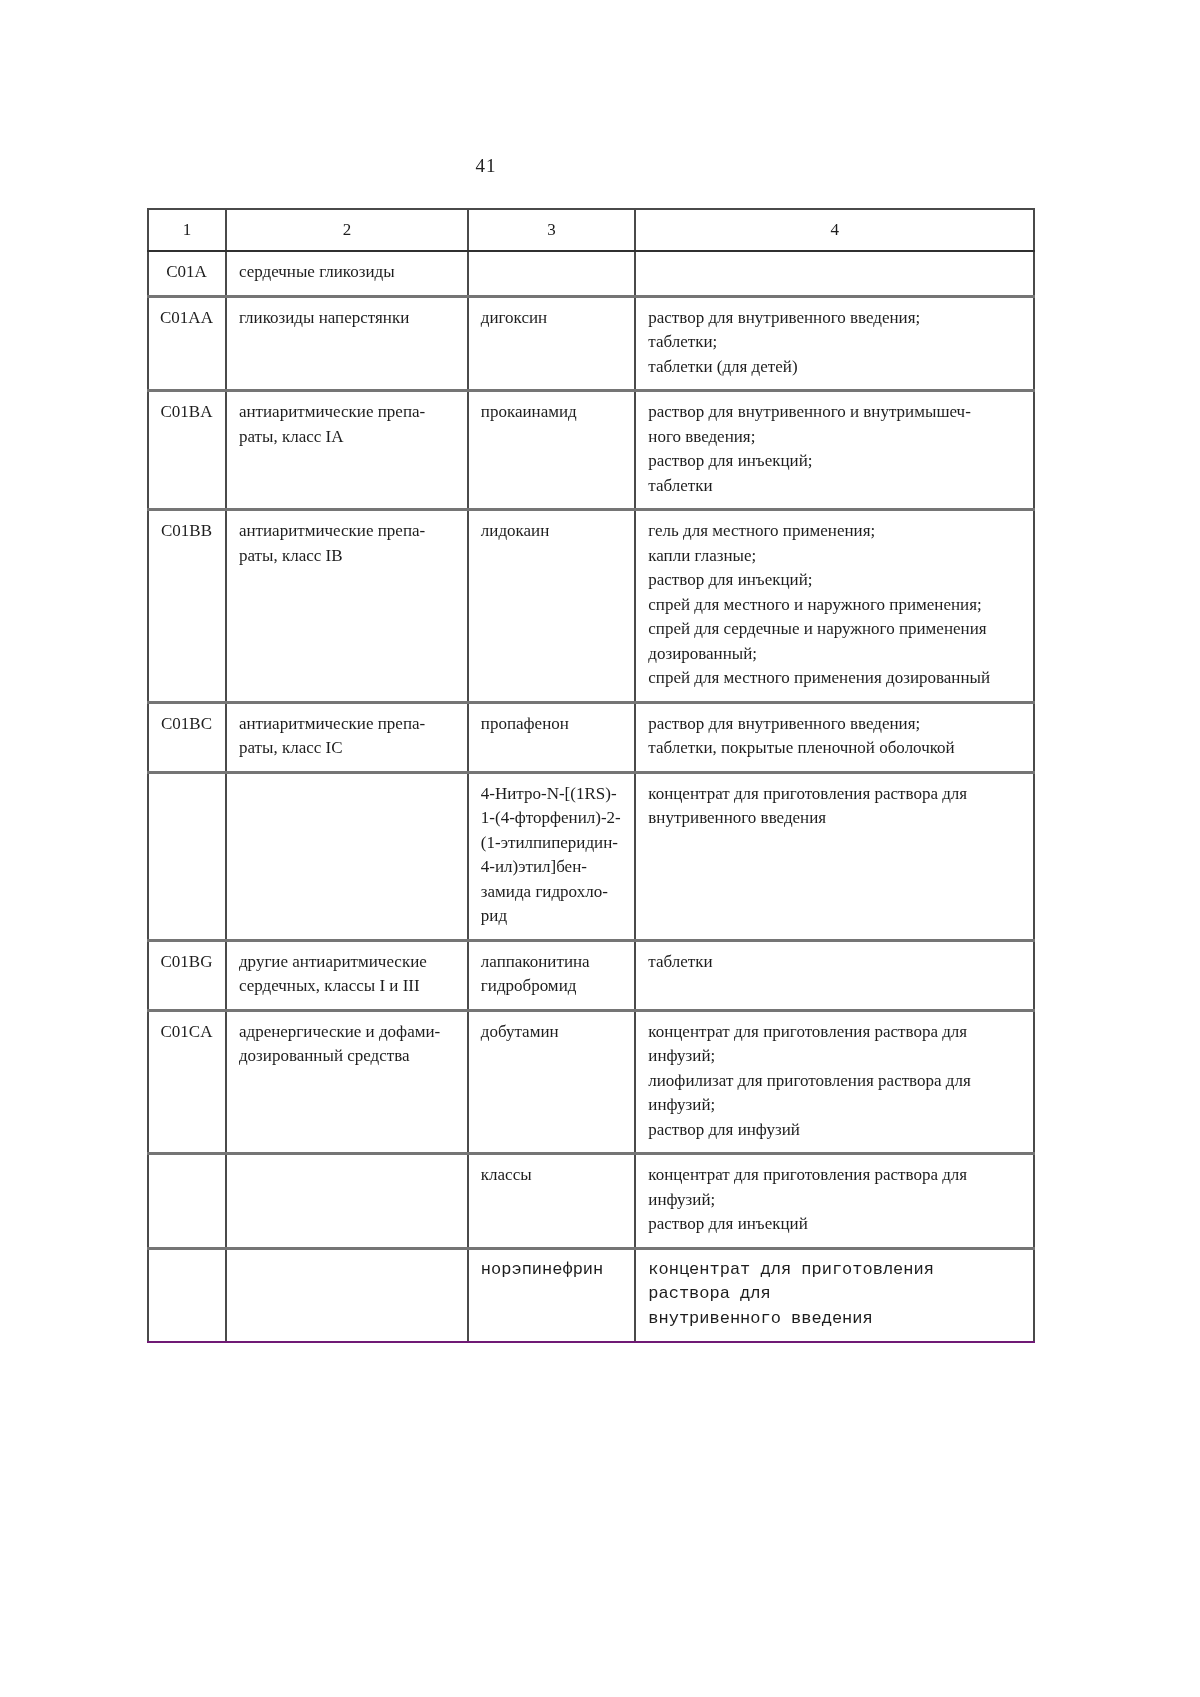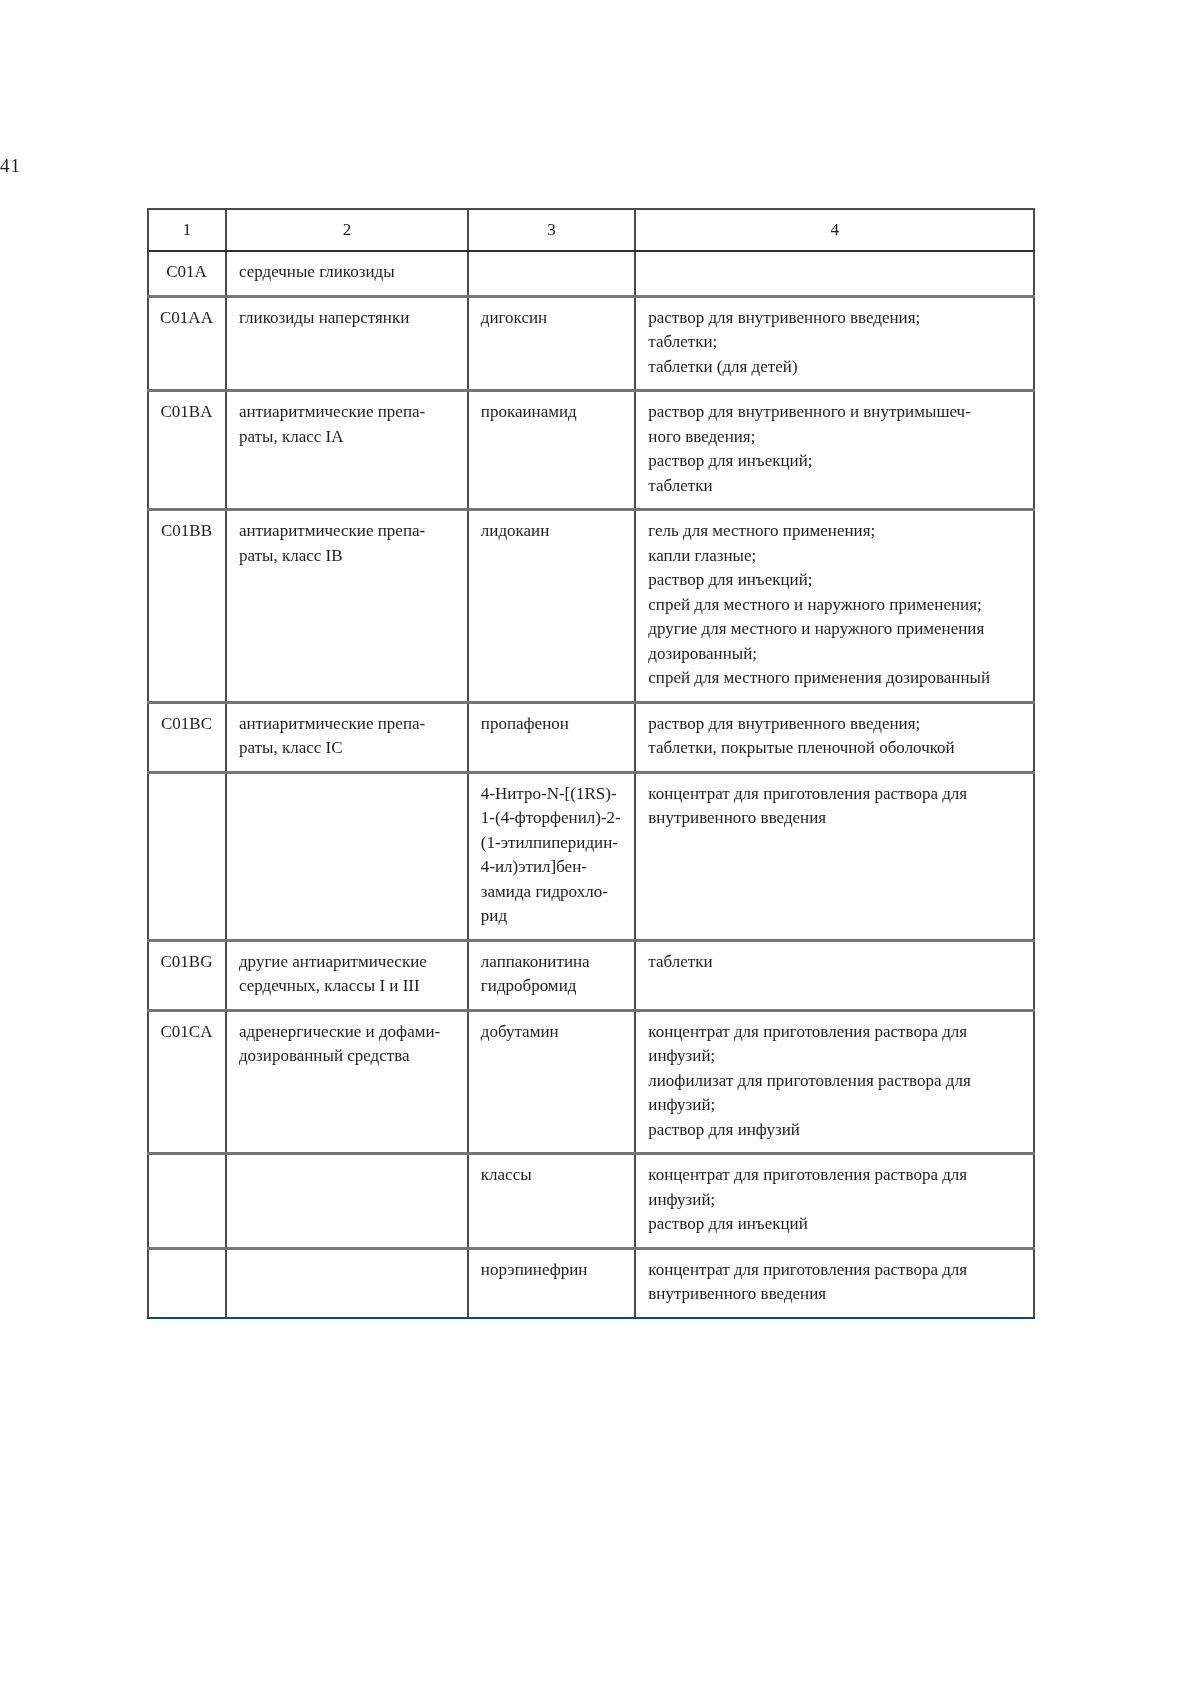--- a/index.html
+++ b/index.html
@@ -14,21 +14,21 @@
     background: #ffffff;
     font-family: "Liberation Serif", serif;
     color: #1d1d1d;
     overflow: hidden;
   }
   .page-number {
     position: absolute;
     top: 155px;
     left: 0;
     width: 972px;
-    text-align: left;
+    text-align: center;
     font-size: 19px;
     letter-spacing: 1px;
     color: #222;
   }
   .table-wrap {
     position: absolute;
     top: 208px;
     left: 147px;
     width: 888px;
   }
@@ -64,21 +64,21 @@
     white-space: pre-line;
     overflow: hidden;
   }
   table.atc td.code {
     text-align: center;
     padding-left: 3px;
     padding-right: 4px;
     white-space: nowrap;
   }
   table.atc tbody tr:first-child td { border-top: 2px solid #303030; }
-  table.atc tbody tr:last-child td { border-bottom: 2px solid #0c4a6e; }
+  table.atc tbody tr:last-child td { border-bottom: 2px solid #701a75; font-family: Liberation Mono, monospace; }
 </style>
 </head>
 <body>
 
 <div class="page">
 
   <div class="page-number">41</div>
 
   <div class="table-wrap">
     <table class="atc">
@@ -127,21 +127,21 @@
 
   <tr>
     <td class="code">C01BB</td>
     <td>антиаритмические препа-
 раты, класс IB</td>
     <td>лидокаин</td>
     <td>гель для местного применения;
 капли глазные;
 раствор для инъекций;
 спрей для местного и наружного применения;
-другие для местного и наружного применения
+спрей для сердечные и наружного применения
 дозированный;
 спрей для местного применения дозированный</td>
   </tr>
 
   <tr>
     <td class="code">C01BC</td>
     <td>антиаритмические препа-
 раты, класс IC</td>
     <td>пропафенон</td>
     <td>раствор для внутривенного введения;

